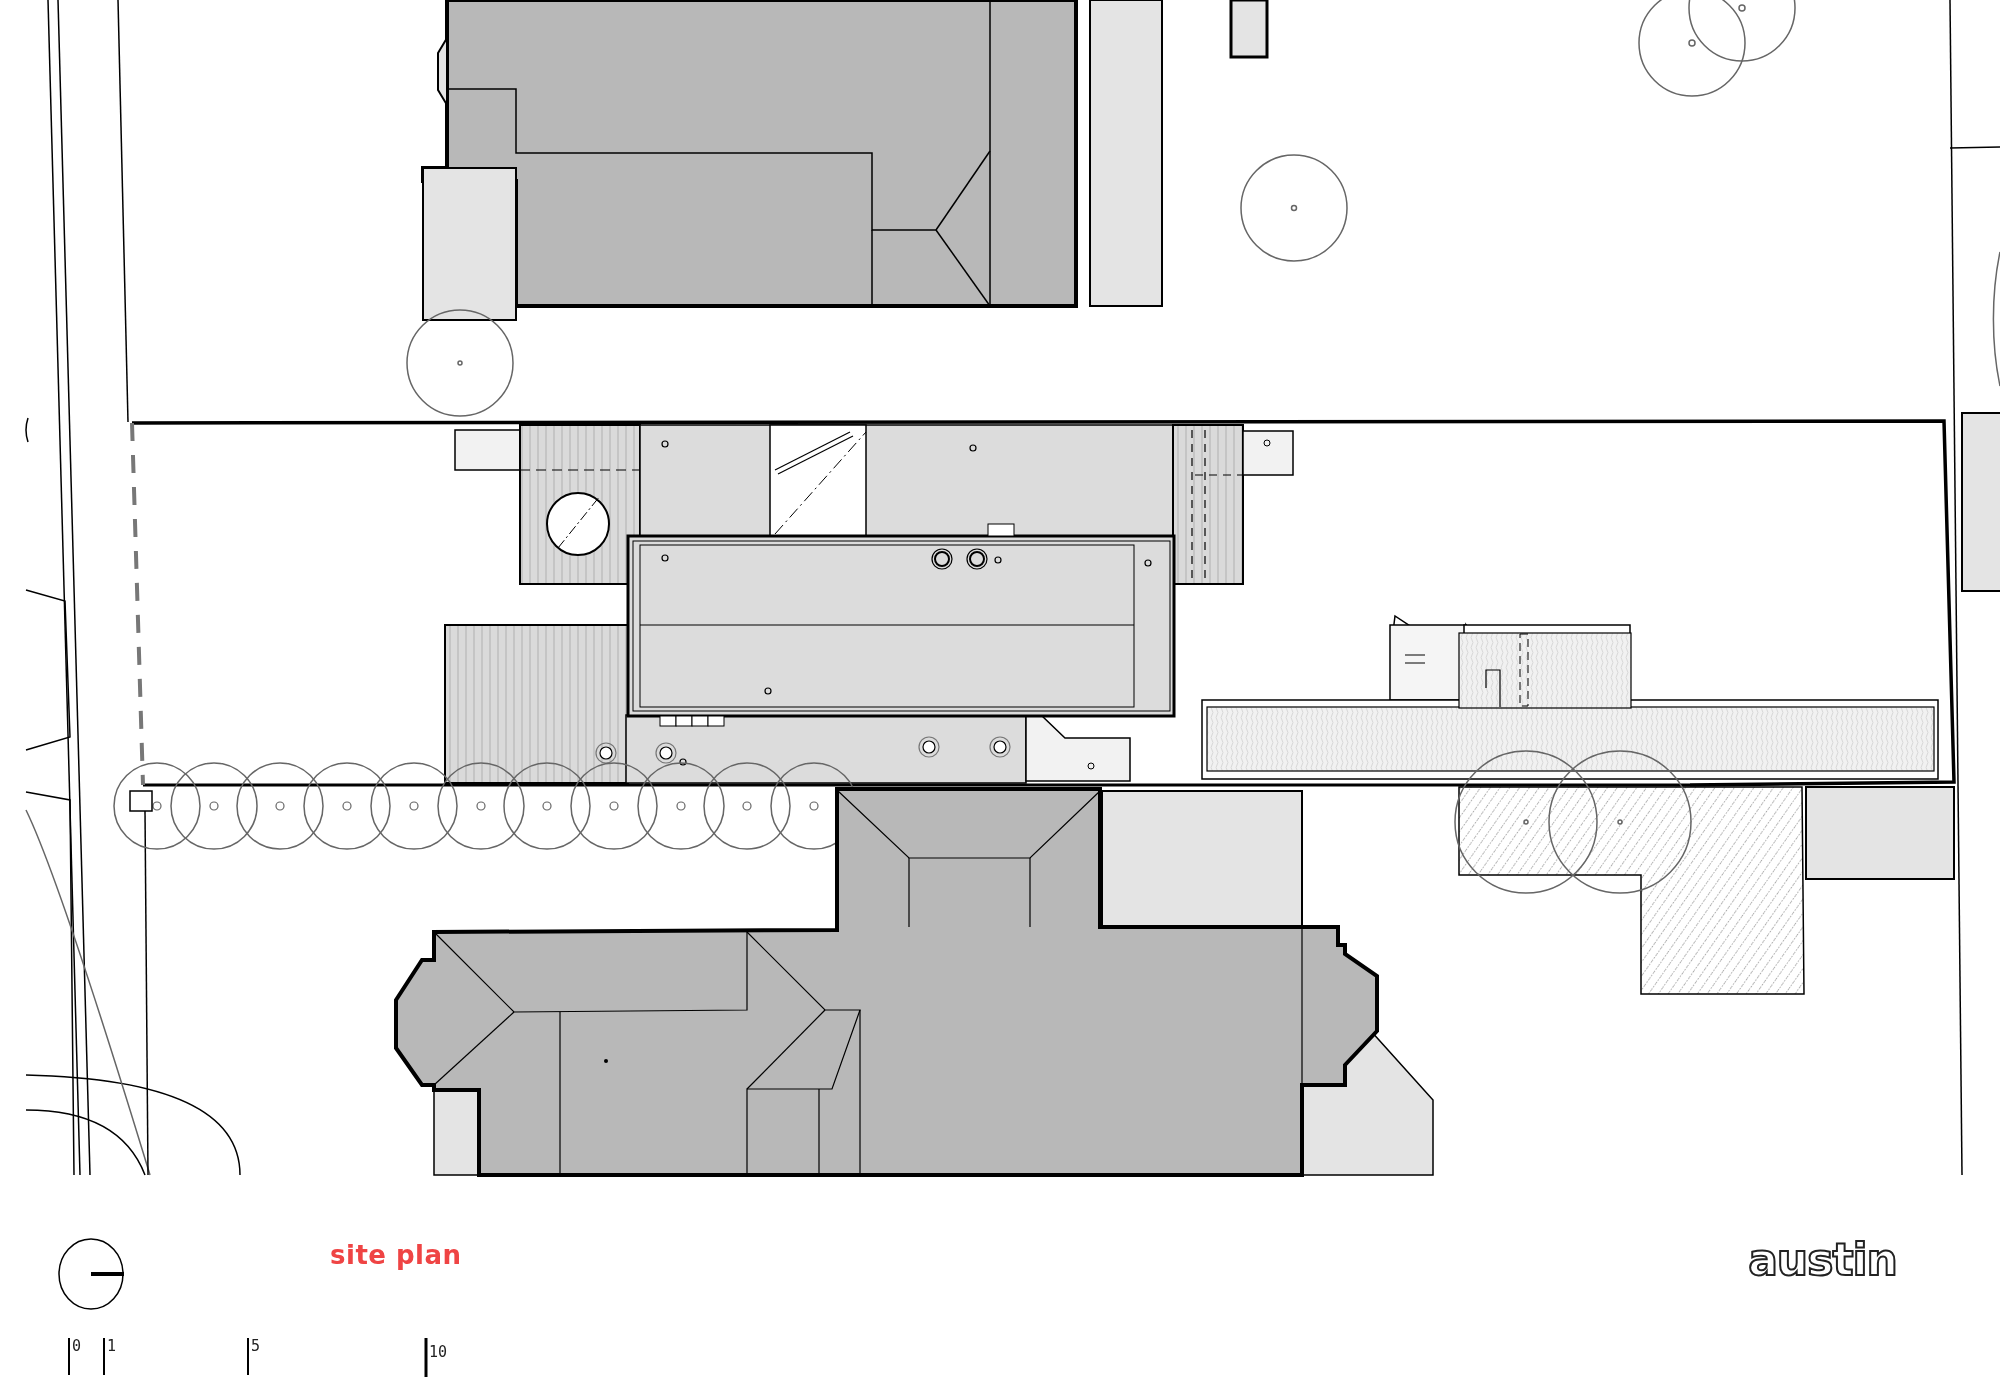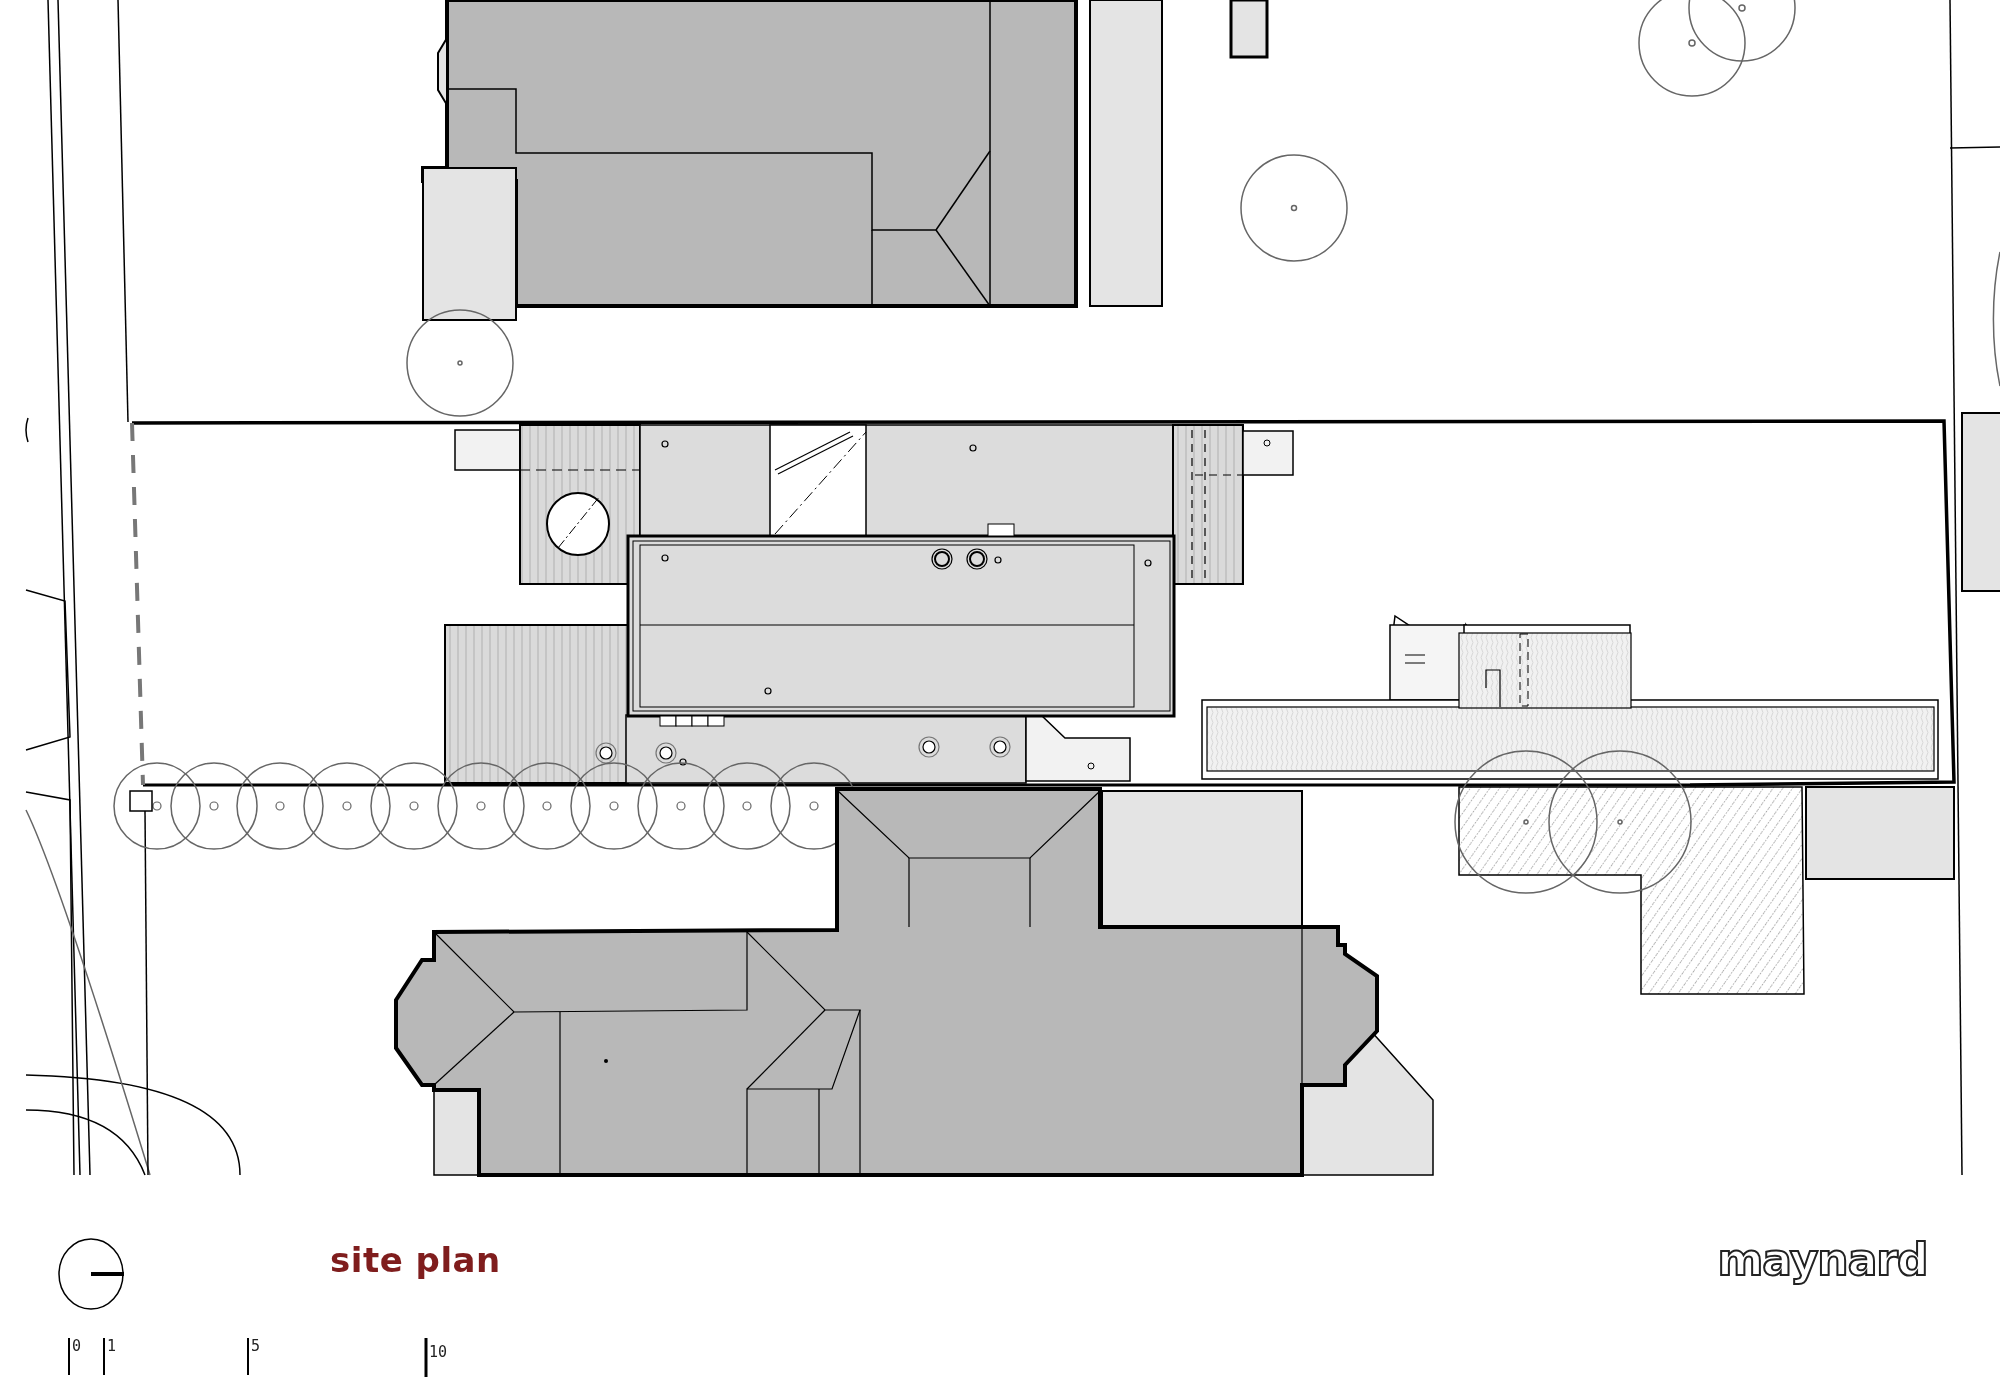--- a/index.html
+++ b/index.html
@@ -1,18 +1,18 @@
 <!DOCTYPE html>
 <html><head>
 <meta charset="utf-8">
 <style>
   html, body { margin:0; padding:0; background:#ffffff; }
   body { width:2000px; height:1378px; position:relative; overflow:hidden; font-family:"DejaVu Sans", sans-serif; }
   #plan { position:absolute; left:0; top:0; width:2000px; height:1378px; }
-  .title { position:absolute; left:330px; top:1240px; font-family:"DejaVu Sans", sans-serif; font-weight:bold; font-size:34px; color:#7f1d1d; letter-spacing:0.5px; }
+  .title { position:absolute; left:330px; top:1240px; font-family:"DejaVu Sans", sans-serif; font-weight:bold; font-size:26px; color:#ef4444; letter-spacing:0.5px; }
   .scale-label { position:absolute; font-family:"DejaVu Sans Mono", monospace; font-size:15px; color:#222; }
   .logo { position:absolute; left:1650px; top:1238px; width:345px; text-align:center; }
   .logo-line { display:block; font-family:"DejaVu Sans", sans-serif; font-weight:bold; font-size:44px; line-height:44px; color:#ffffff; letter-spacing:-1px;
     -webkit-text-stroke:2px #222; text-shadow: 0 0 1px #888; }
 </style>
 </head>
 <body>
 
 <svg id="plan" viewBox="0 0 2000 1378" xmlns="http://www.w3.org/2000/svg">
   <defs>
@@ -230,14 +230,14 @@
 </svg>
 
 <div class="title">site plan</div>
 
 <span class="scale-label" style="left:72px; top:1337px;">0</span>
 <span class="scale-label" style="left:107px; top:1337px;">1</span>
 <span class="scale-label" style="left:251px; top:1337px;">5</span>
 <span class="scale-label" style="left:429px; top:1337px;margin-top:6px;">10</span>
 
 <div class="logo">
-  <span class="logo-line">maynard</span>
+  <span class="logo-line">austin</span>
 </div>
 
 </body></html>

